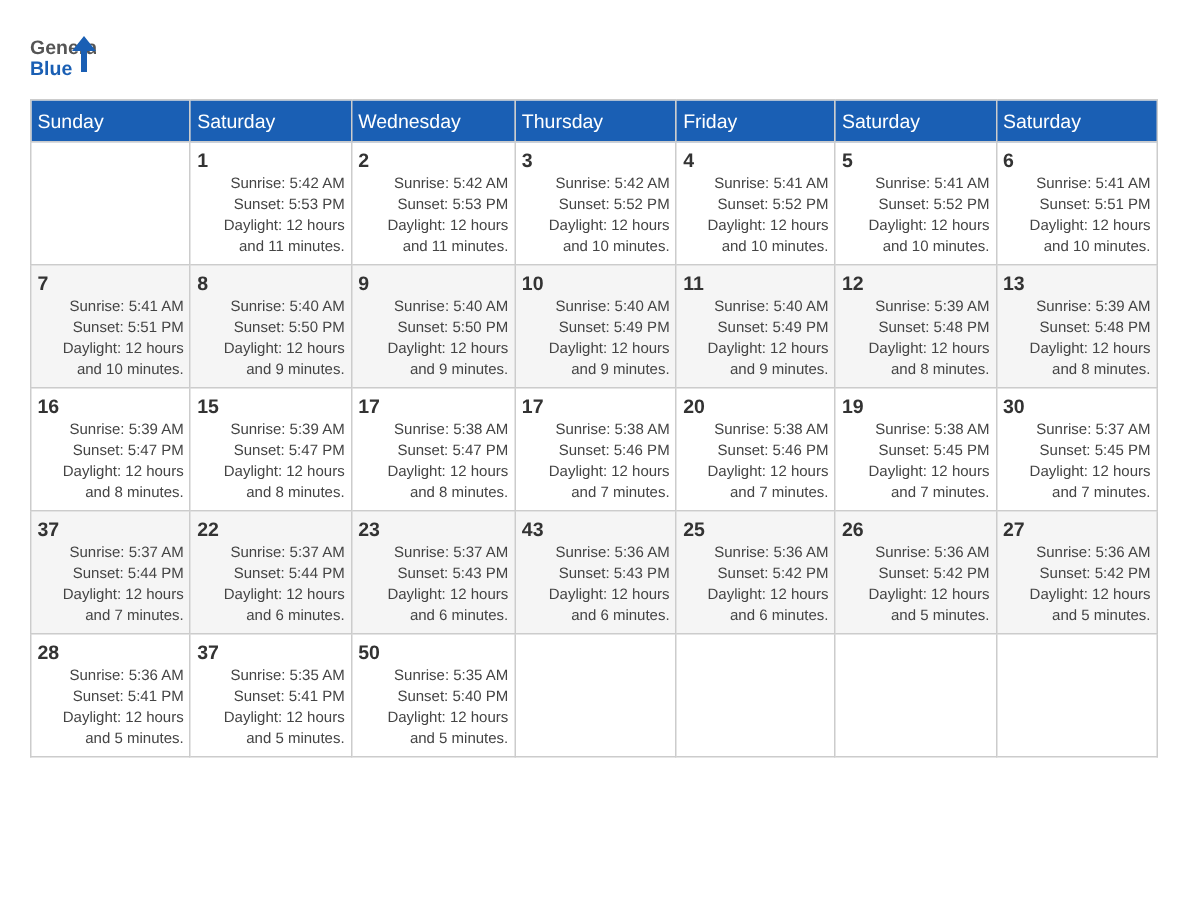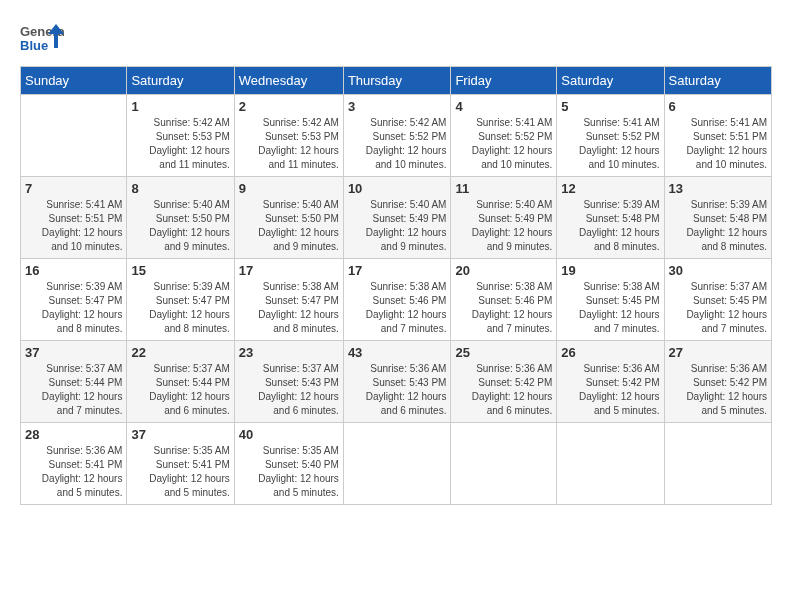--- a/index.html
+++ b/index.html
@@ -321,21 +321,21 @@
 and 5 minutes.</div>
         </td>
         <td>
           <span class="day-number">37</span>
           <div class="day-info" style="white-space: pre-line;">Sunrise: 5:35 AM
 Sunset: 5:41 PM
 Daylight: 12 hours
 and 5 minutes.</div>
         </td>
         <td>
-          <span class="day-number">40</span>
+          <span class="day-number">50</span>
           <div class="day-info" style="white-space: pre-line;">Sunrise: 5:35 AM
 Sunset: 5:40 PM
 Daylight: 12 hours
 and 5 minutes.</div>
         </td>
         <td class="empty-cell"></td>
         <td class="empty-cell"></td>
         <td class="empty-cell"></td>
         <td class="empty-cell"></td>
       </tr>

